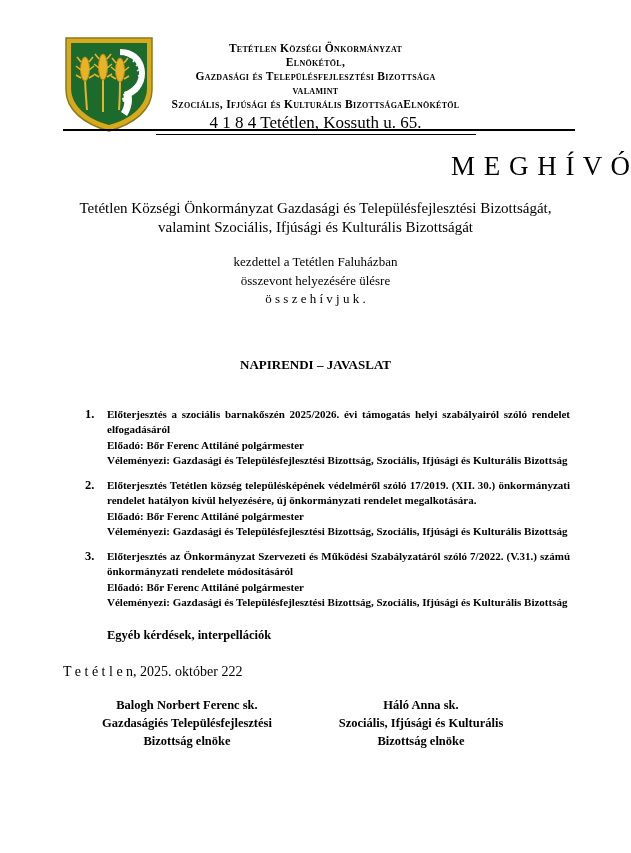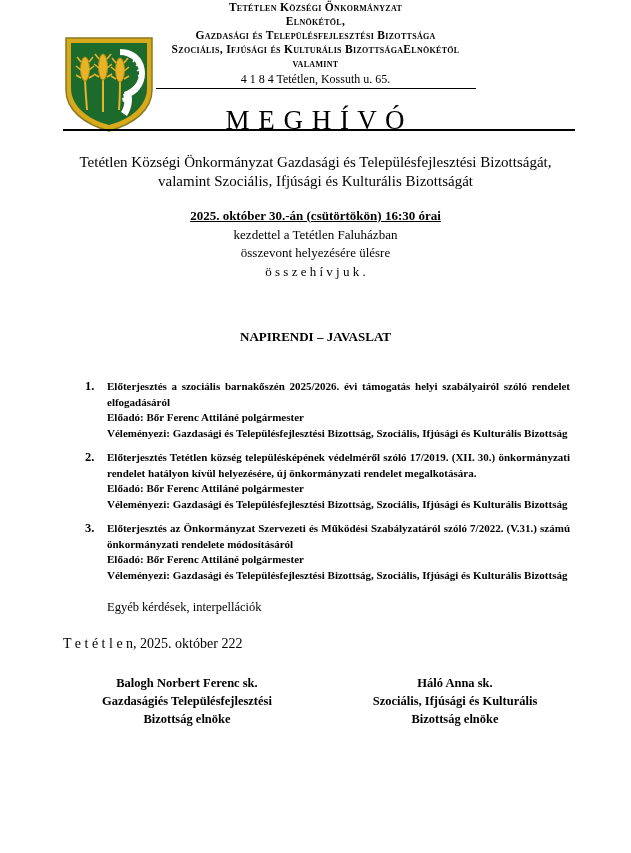--- a/index.html
+++ b/index.html
@@ -5,52 +5,52 @@
   html,body { margin:0; padding:0; background:#ffffff; }
   .page {
     position:relative;
     width:631px; height:853px;
     background:#ffffff;
     color:#000;
     font-family:"Liberation Serif", serif;
     overflow:hidden;
   }
   
-  .header { position:relative; }
+  .header { position:relative; padding-top:41px; }
   .logo {
     position:absolute; left:63px; top:36px;
     width:92px; height:97px;
   }
   .header-text {
     text-align:center;
     font-variant-caps:small-caps;
     font-weight:bold;
     font-size:11.5px;
     line-height:14px;
     letter-spacing:0.3px;
   }
   .header-address {
     text-align:center;
-    font-size:12px;
+    font-size:17px;
     margin-top:2px;
   }
   .header-address span {
     display:inline-block;
     width:320px;
     border-bottom:1.5px solid #000;
     padding-bottom:1px;
   }
   .page-rule {
     position:absolute; left:63px; top:129px;
     width:512px; border-top:2px solid #000;
   }
   
   .doc-title {
     margin-top:16px;
-    text-align:center;
+    text-align:right;
     font-size:27px;
     letter-spacing:1px;
   }
   .intro {
     margin-top:17px;
     text-align:center;
     font-size:15px;
     line-height:19px;
   }
   .meeting {
@@ -75,27 +75,27 @@
     width:22px; flex:0 0 22px;
     font-weight:bold; font-size:12.5px; line-height:15.5px;
   }
   .agenda-item .body {
     flex:1;
     font-weight:bold; font-size:11px; line-height:15.5px;
   }
   .agenda-item .body .just { text-align:justify; }
   .other-line {
     margin:17px 0 0 44px;
-    font-weight:normal; font-size:12.5px;
+    font-weight:bold; font-size:12.5px;
   }
   
   .date-line { margin-top:21px; font-size:14px; }
   .signatures {
-    display:flex; justify-content:space-between;
-    margin-top:22px;
+    display:flex; 
+    margin-top:16px;
     padding-right:5px;
   }
   .sig-block {
     text-align:center;
     font-weight:bold; font-size:12.5px; line-height:18px;
   }
   .sig-block.left  { width:248px; }
   .sig-block.right { width:220px; }
 </style>
 </head>
@@ -127,38 +127,37 @@
         <path d="M59,62 l8,-2 1,4 -8,2 z"></path>
       </g>
 
       <path d="M58,16 l1,3 m4,-2 l0,3 m5,-1 l-1,3 m5,1 l-2,3 m5,2 l-2,2 m4,3 l-3,2 m4,4 l-3,1 m3,5 l-3,0 m2,5 l-3,-1 m1,6 l-3,-1" stroke="#ffffff" stroke-width="1.4" fill="none"></path>
     </svg>
 
     <div class="header-text">
       <div>Tetétlen Községi Önkormányzat</div>
       <div>Elnökétől,</div>
       <div>Gazdasági és Településfejlesztési Bizottsága</div>
+      <div>valamint</div>
       <div>Szociális, Ifjúsági és Kulturális BizottságaElnökétől</div>
-      <div>valamint</div>
     </div>
     <div class="header-address">
       <span>4 1 8 4 Tetétlen, Kossuth u. 65.</span>
     </div>
     <div class="page-rule"></div>
   </div>
 
   <div class="doc-title">M E G H Í V Ó</div>
 
   <div class="intro">
     <div>Tetétlen Községi Önkormányzat Gazdasági és Településfejlesztési Bizottságát,</div>
     <div>valamint Szociális, Ifjúsági és Kulturális Bizottságát</div>
   </div>
 
   <div class="meeting">
-    <div class="dt">2025. október 30.-án (csütörtökön) 16:30 órai</div>
     <div class="b">kezdettel a Tetétlen Faluházban</div>
     <div class="b">összevont helyezésére ülésre</div>
     <div>ö s s z e h í v j u k .</div>
   </div>
 
   <div class="agenda-heading">NAPIRENDI – JAVASLAT</div>
 
   <div class="content">
     <div class="agenda-list">
 

